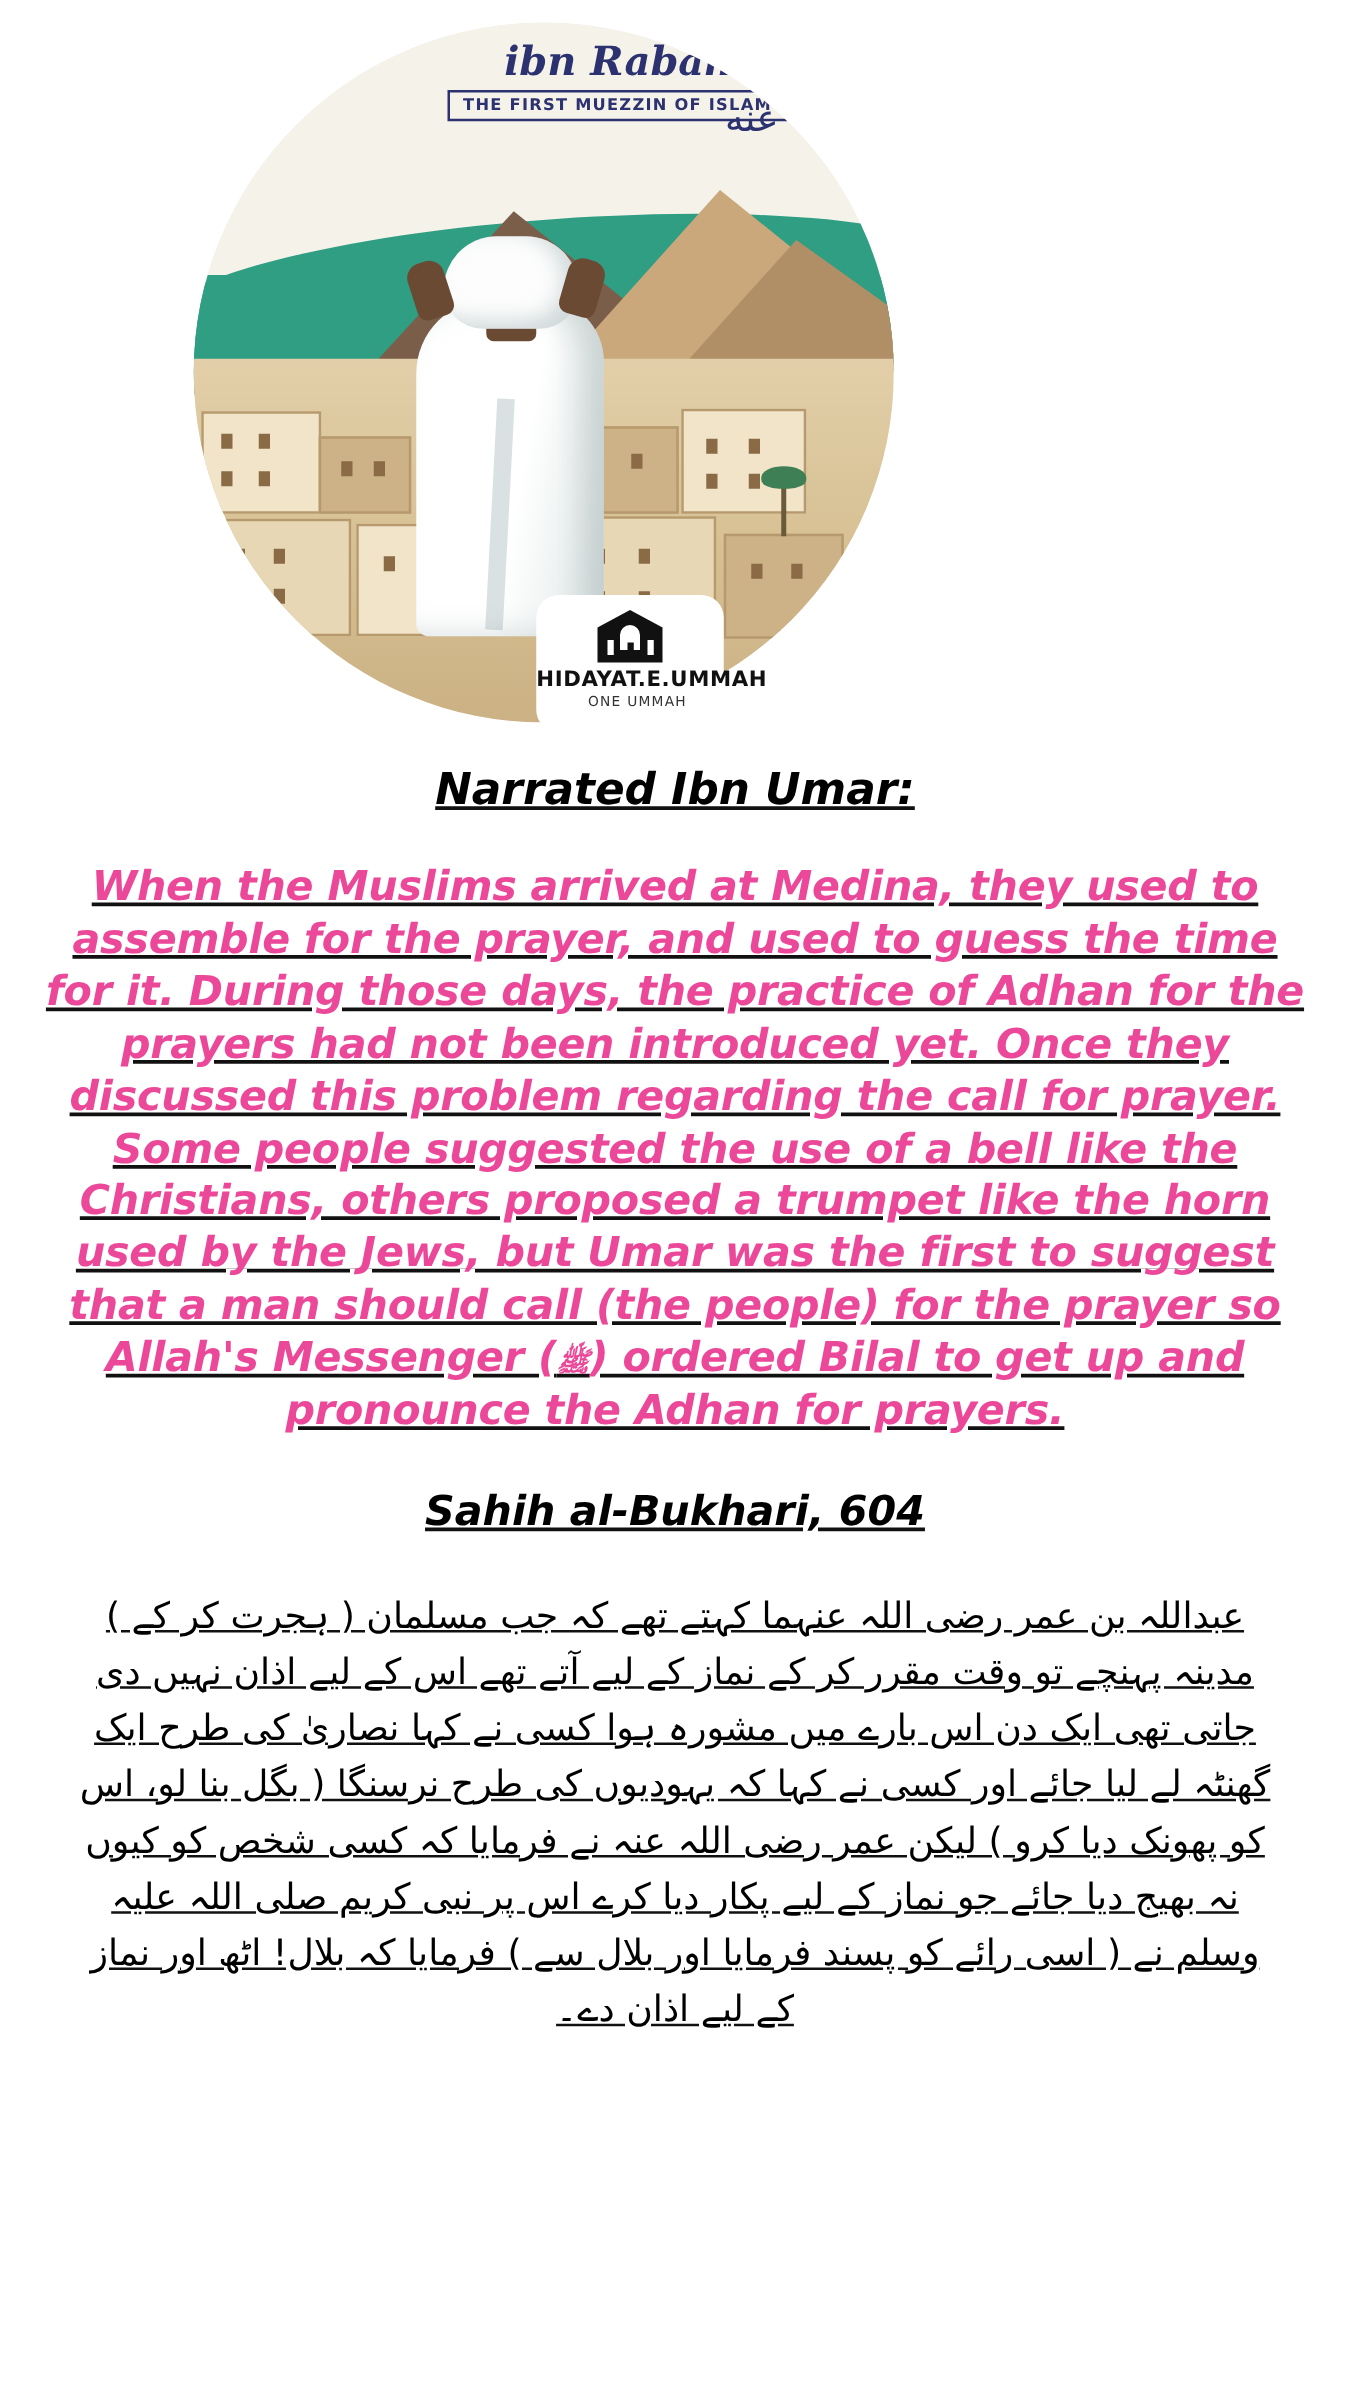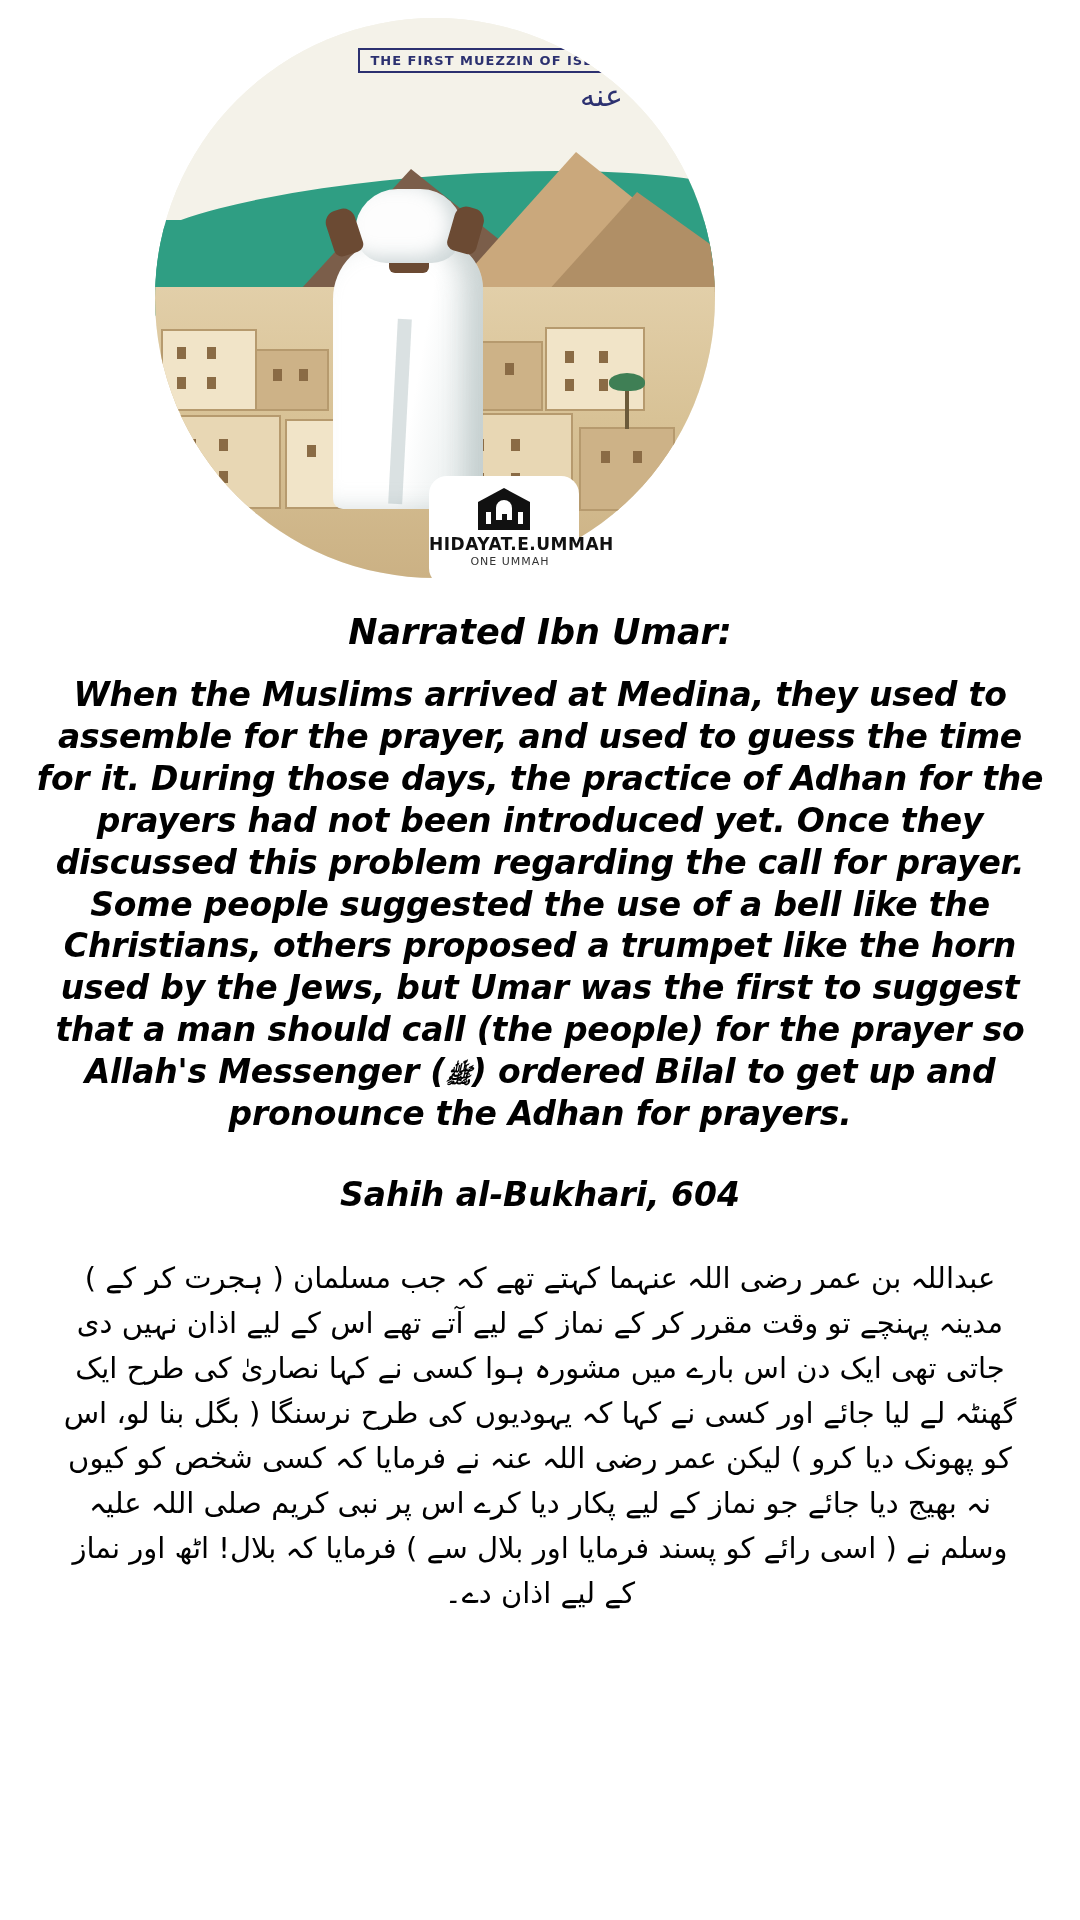--- a/index.html
+++ b/index.html
@@ -243,37 +243,38 @@
     letter-spacing: 1px;
     color: #333;
     margin-top: 1px;
     margin-left: 12px;
   }
 
   
   .content {
     padding: 0 28px;
     text-align: center;
+    text-decoration: underline;
   }
   .narrator {
     font-family: "DejaVu Sans", sans-serif;
     font-weight: 700;
     font-style: italic;
     font-size: 35px;
     margin-top: 12px;
     color: #000;
   }
   .hadith {
     font-family: "DejaVu Sans", sans-serif;
     font-weight: 700;
     font-style: italic;
     font-size: 33px;
     line-height: 1.27;
-    margin-top: 22px;
-    color: #000000;
+    margin-top: 36px;
+    color: #ec4899;
     letter-spacing: -0.2px;
   }
   .pbuh {
     font-size: 22px;
   }
   .reference {
     font-family: "DejaVu Sans", sans-serif;
     font-weight: 700;
     font-style: italic;
     font-size: 33px;
@@ -355,20 +356,21 @@
     <div class="figure">
       <div class="robe"></div>
       <div class="robe-fold"></div>
       <div class="neck"></div>
       <div class="turban"></div>
       <div class="hand l"></div>
       <div class="hand r"></div>
     </div>
 
     <div class="title-lockup">
+      <div class="brand-sub">ibn Rabah</div>
       <div class="brand-tag">THE FIRST MUEZZIN OF ISLAM</div>
       <div class="arabic-mark">عنه</div>
     </div>
   </div>
 
   <div class="logo-badge">
     <div class="logo-mark">
       <svg viewBox="0 0 56 46" width="56" height="46" aria-hidden="true">
         <path d="M2 44 V16 L28 2 L54 16 V44 Z" fill="#111"></path>
         <path d="M28 14 a8 8 0 0 1 8 8 v12 H20 V22 a8 8 0 0 1 8-8z" fill="#ffffff"></path>

